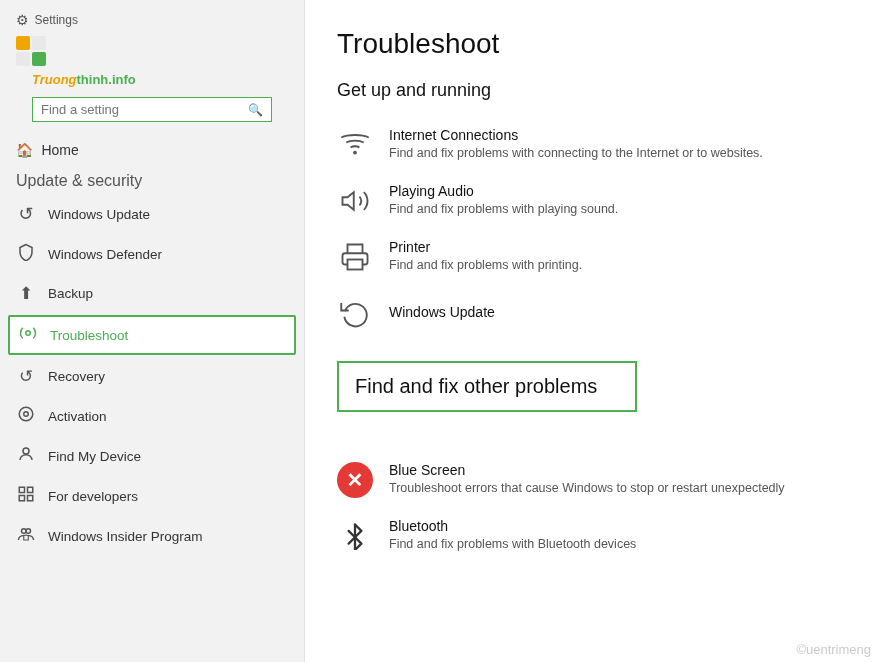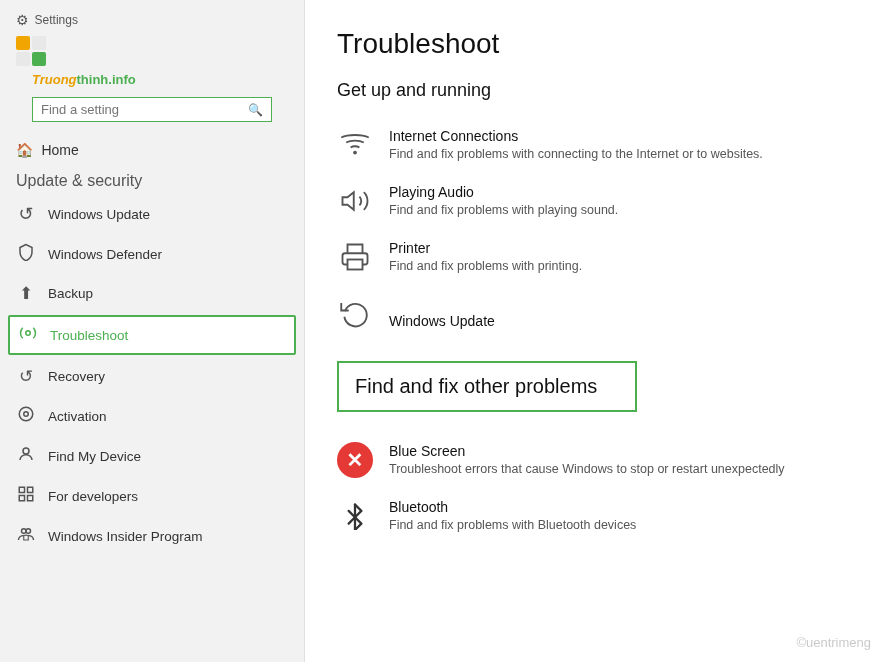--- a/index.html
+++ b/index.html
@@ -132,21 +132,21 @@
 
     .section-heading {
       font-size: 18px;
       font-weight: 400;
       color: #111;
       margin-bottom: 16px;
     }
 
     .troubleshoot-item {
       display: flex;
-      align-items: flex-end;
+      align-items: center;
       gap: 16px;
       padding: 10px 0;
       cursor: pointer;
     }
 
     .item-icon {
       width: 36px;
       min-width: 36px;
       height: 36px;
       display: flex;
@@ -165,27 +165,27 @@
       margin-bottom: 12px;
     }
 
     .find-fix-box {
       border: 2px solid #4caf50;
       padding: 12px 16px;
       display: inline-block;
       font-size: 20px;
       font-weight: 400;
       color: #111;
-      margin-bottom: 8px;
+      margin-bottom: 28px;
       min-width: 300px;
     }
 
     .watermark {
       position: absolute;
-      bottom: 12px;
+      bottom: 5px;
       right: 16px;
       font-size: 13px;
       color: rgba(150,150,150,0.5);
       pointer-events: none;
     }
 
     .blue-screen-icon {
       width: 36px; height: 36px;
       background: #e53935;
       border-radius: 50%;

